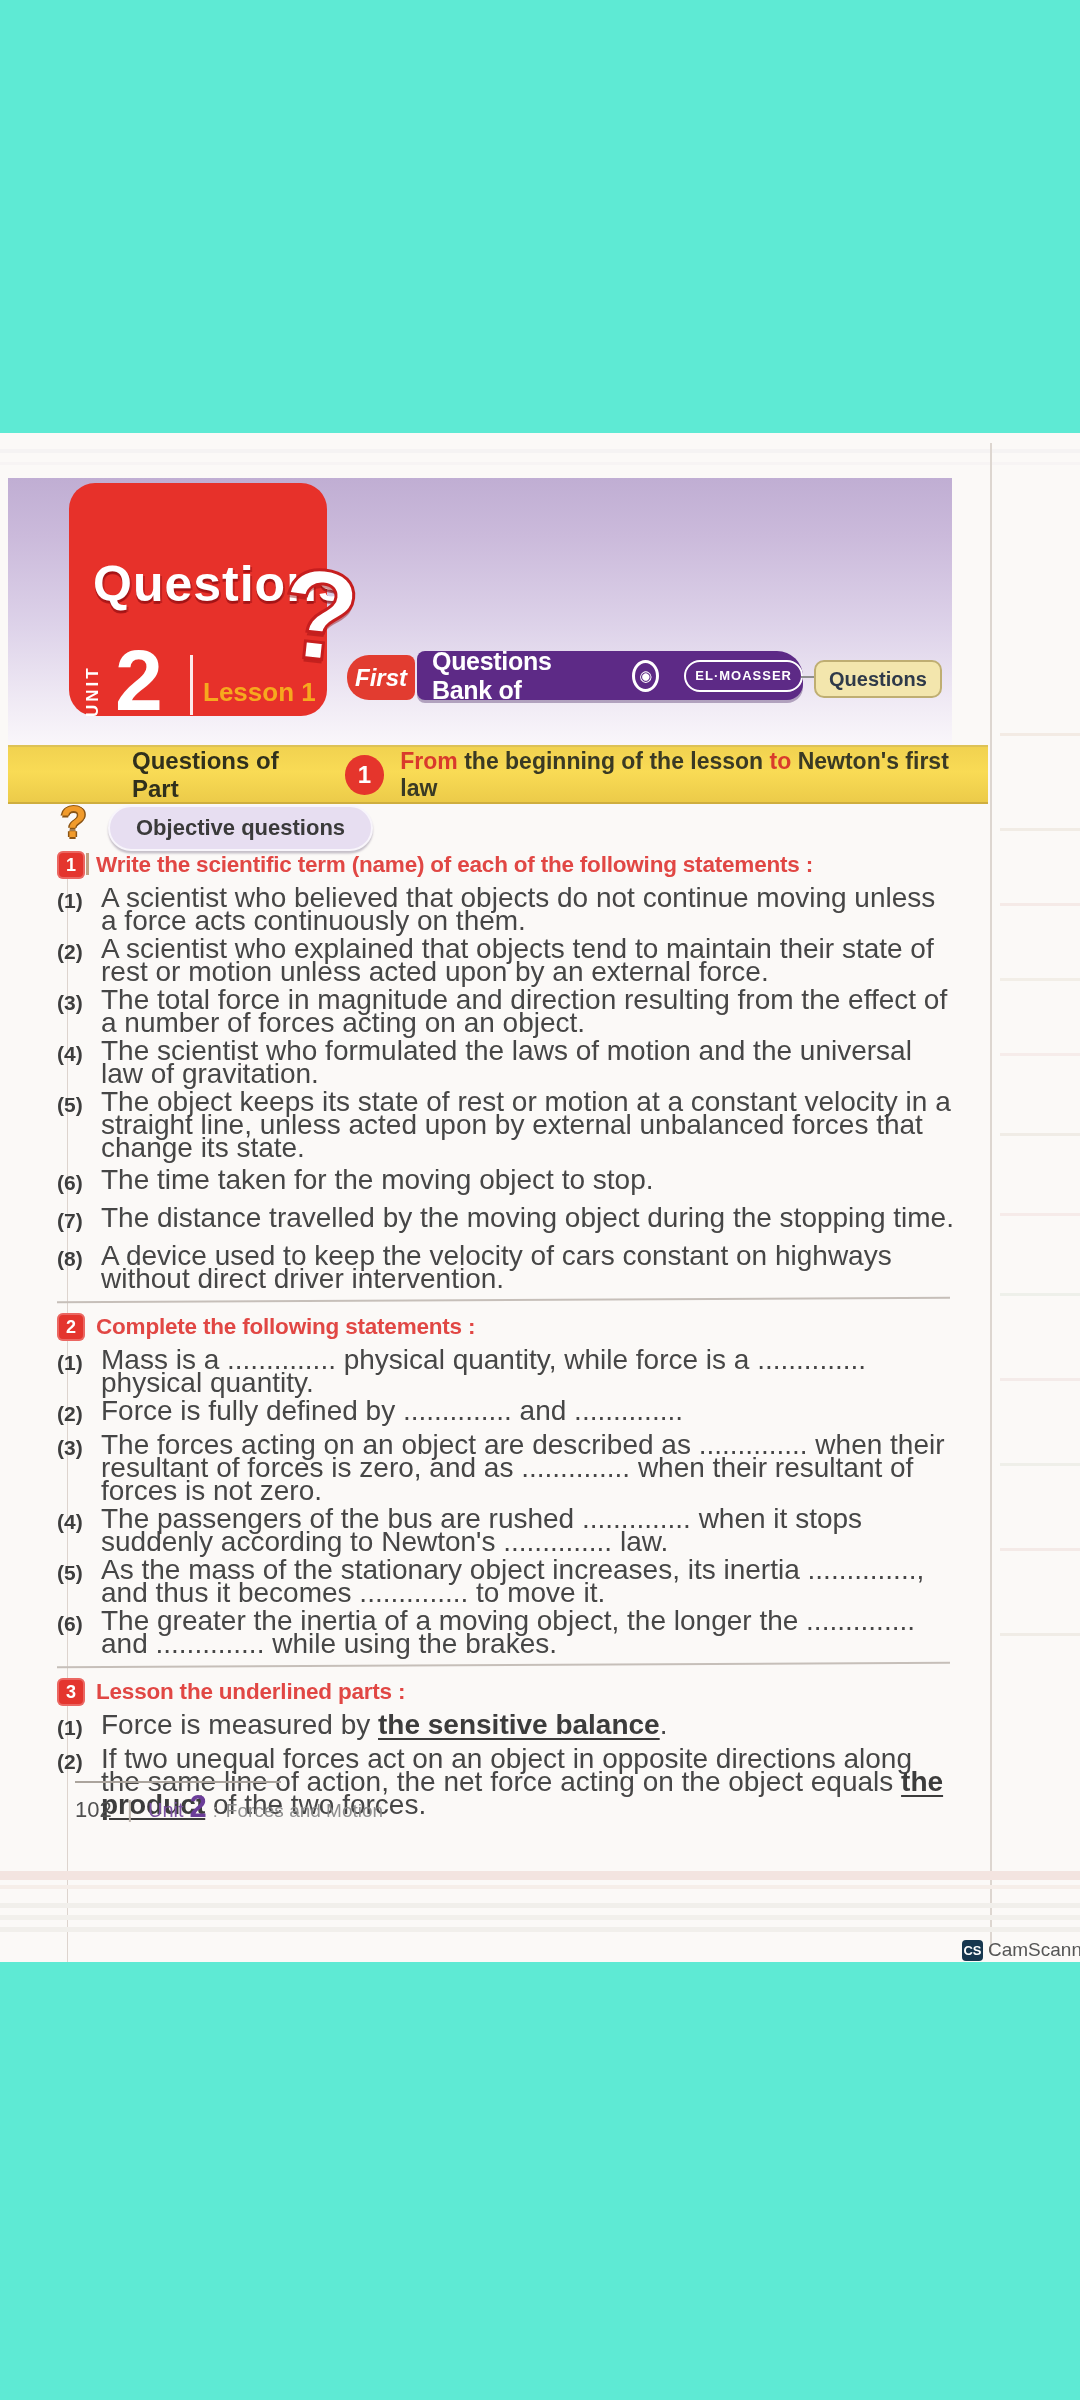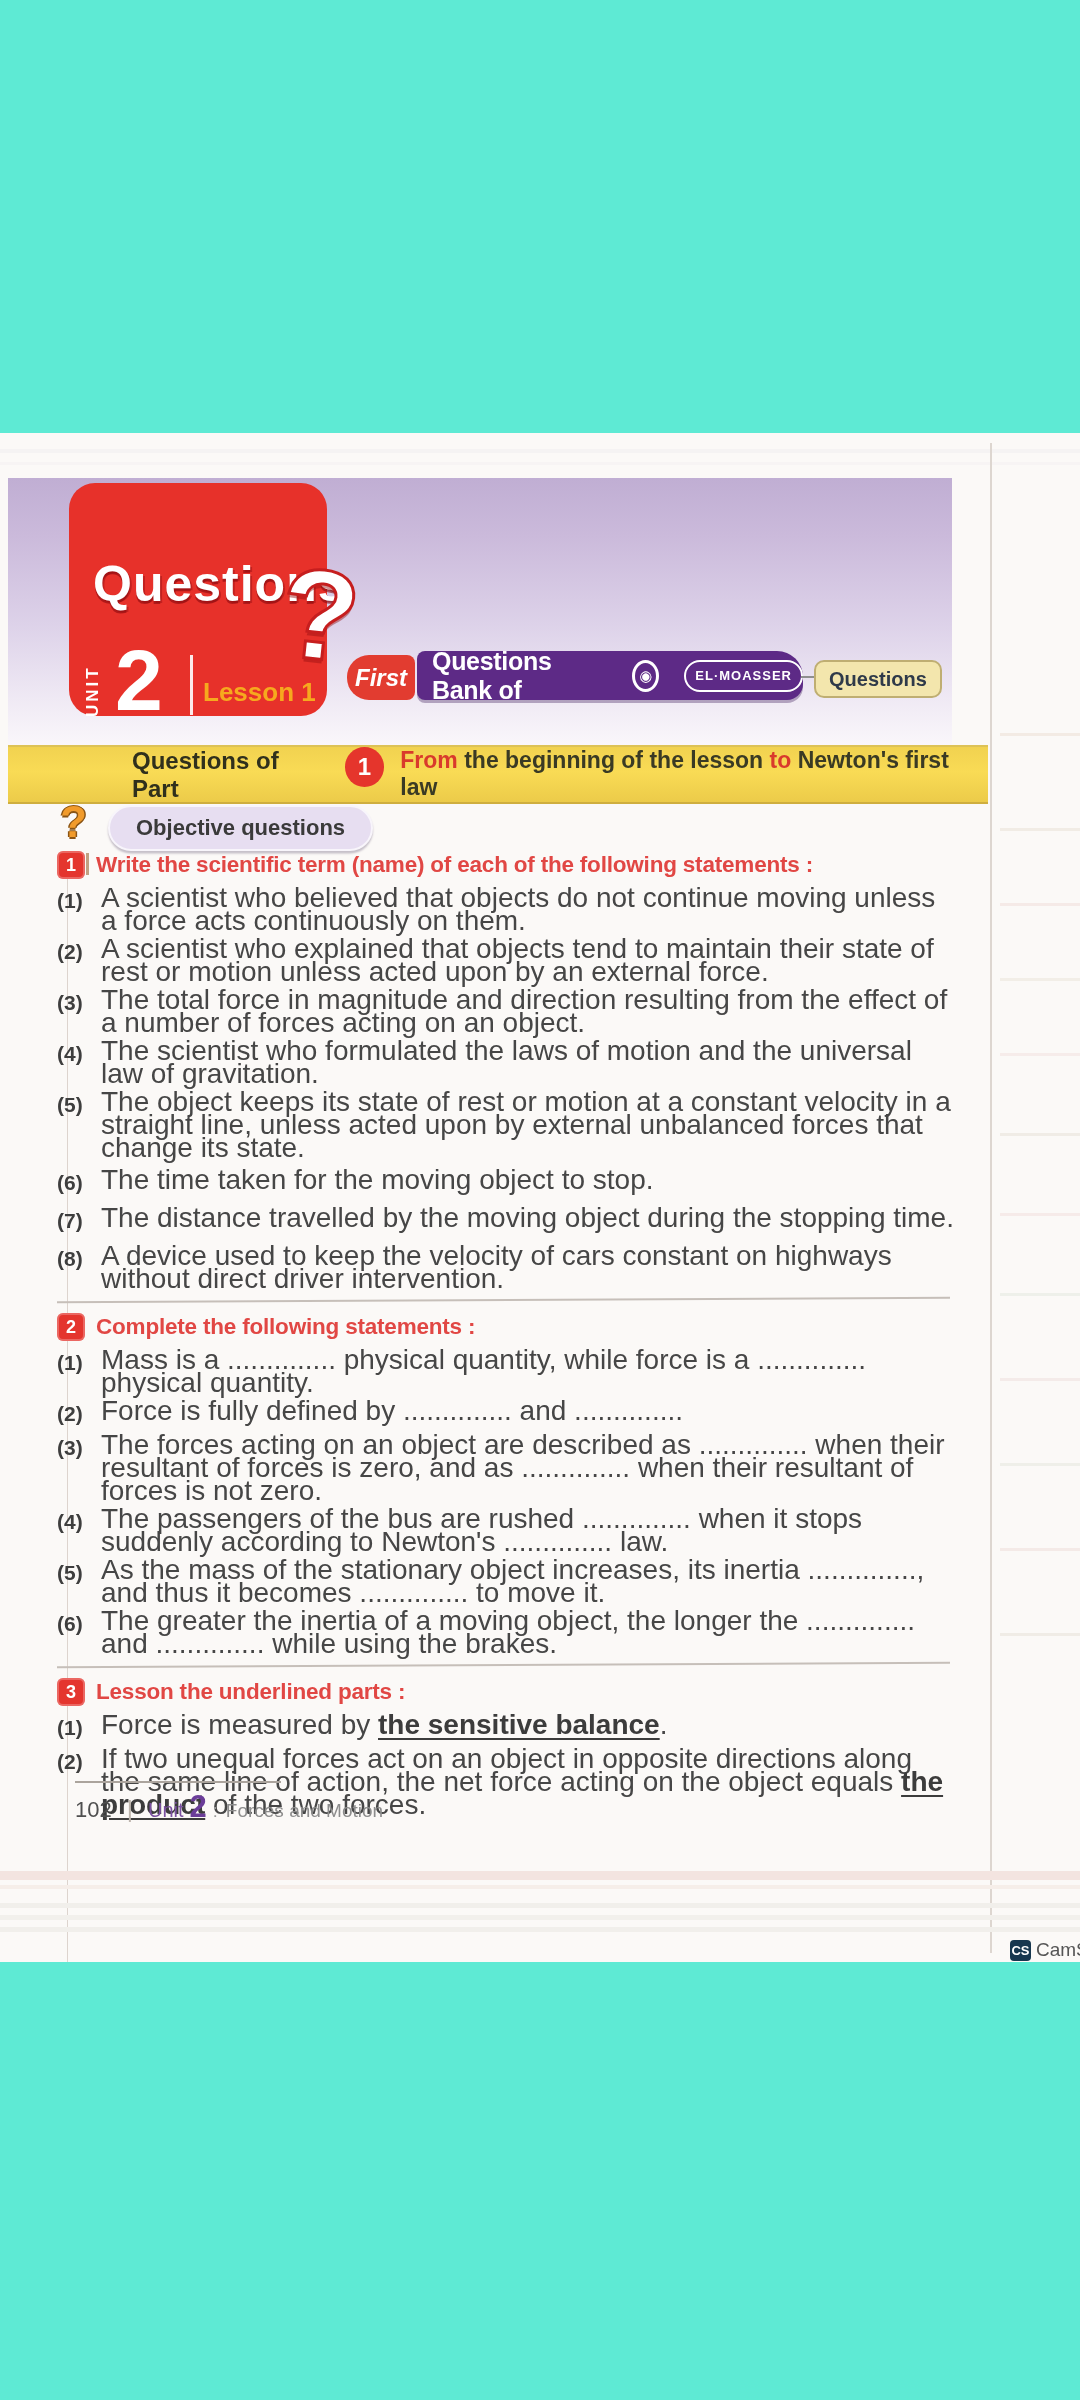--- a/index.html
+++ b/index.html
@@ -49,21 +49,21 @@
   .dash { position:absolute; left:801px; top:243px; width:14px; height:2px; background:#8f8f8f; }
   .answered { position:absolute; left:814px; top:227px; height:38px; padding:0 13px;
               background:#f3e6ad; border:2px solid #bfae72; border-radius:10px;
               color:#2f3a49; font-size:20px; font-weight:700;
               display:flex; align-items:center; }
 
   
   .partbar { position:absolute; left:8px; top:312px; width:980px; height:59px;
              background:linear-gradient(180deg,#f1d250 0%,#f9db55 45%,#eccb49 100%);
              border-top:2px solid #ddc257; border-bottom:2px solid #cfae3f;
-             display:flex; align-items:flex-start; }
+             display:flex; align-items:center; }
   .partbar .label { margin-left:124px; font-size:24px; font-weight:800; color:#30301c; }
   .part-circle { margin-left:14px; width:40px; height:40px; border-radius:50%;
                  background:#e5352c; color:#fff; font-size:24px; font-weight:800;
                  display:flex; align-items:center; justify-content:center; }
   .part-range { margin-left:16px; font-size:23px; font-weight:700; color:#3a3a24; }
   .red-word { color:#d93a2c; }
 
   
   .obj-icon { position:absolute; left:60px; top:364px; font-size:44px; font-weight:800;
               color:#f19b2b;
@@ -101,21 +101,21 @@
   .f-title { font-size:19px; color:#8d8d8d; }
 
   
   .fold { position:absolute; left:990px; top:10px; width:2px; height:1510px; background:#ddd6d0; }
   .rline { position:absolute; left:1000px; width:80px; height:3px; }
   .smudge { position:absolute; left:0; width:1080px; }
 
   
   .cam { position:absolute; left:962px; top:1506px; display:flex; align-items:center; gap:5px; }
   .cam-logo { width:21px; height:21px; background:#17374f; border-radius:4px; color:#fff;
-              font-size:13px; font-weight:800; display:flex; align-items:center; justify-content:center;margin-left:48px; }
+              font-size:13px; font-weight:800; display:flex; align-items:center; justify-content:center; }
   .cam-name { font-size:19px; color:#555; }
 </style>
 </head>
 <body>
 
 <div class="stage">
 
   <div class="page">
 
     <div class="scanline" style="top:16px;height:4px;opacity:.6;"></div>

